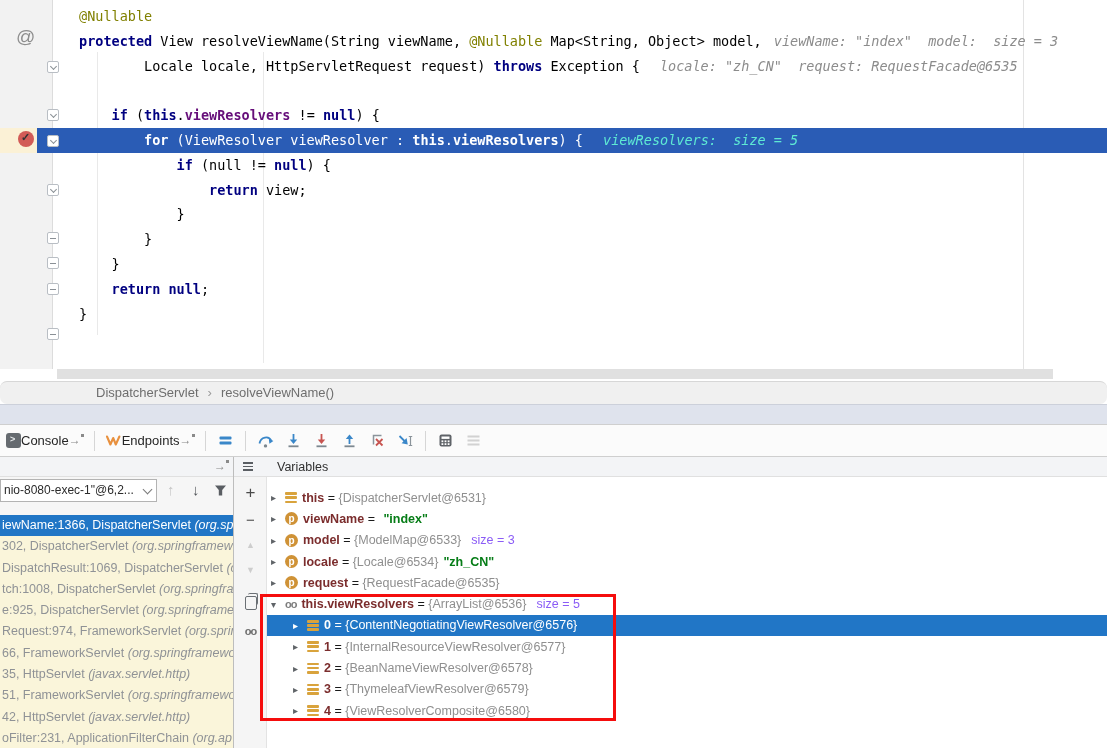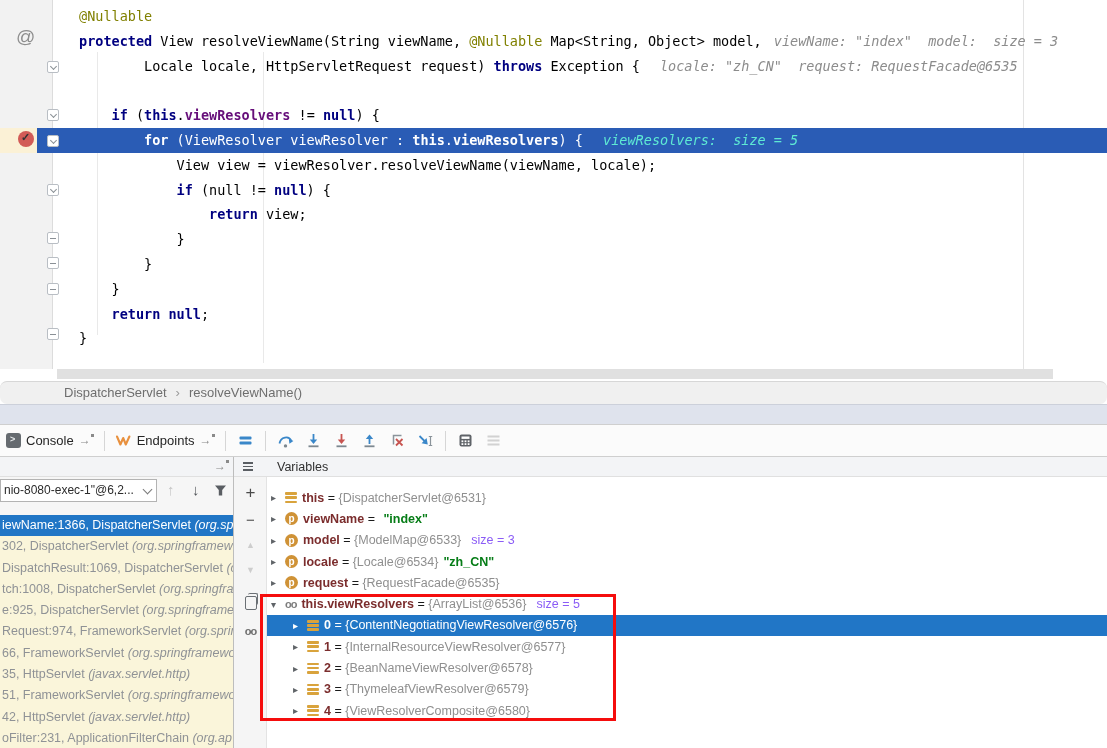--- a/index.html
+++ b/index.html
@@ -27,31 +27,31 @@
   .hl .seg-h{color:#5eead4;}
   .fold{position:absolute;left:47px;width:12px;height:12px;background:#fff;border:1px solid #b9bec4;border-radius:2px;box-sizing:border-box;}
   .fold.open::after{content:"";position:absolute;left:3px;top:1.5px;width:4px;height:4px;
         border-right:1.4px solid #8a9096;border-bottom:1.4px solid #8a9096;transform:rotate(45deg);}
   .fold.closed::after{content:"";position:absolute;left:2px;top:4.5px;width:6px;height:1.6px;background:#8a9096;}
 
   .hscroll{position:absolute;left:57px;top:369px;width:996px;height:10px;background:#e0e0e0;}
 
   
   .breadcrumb{position:absolute;left:0;top:381px;width:1107px;height:23px;background:#f0f0f0;
-        border-top:1px solid #d7d7d7;box-sizing:border-box;line-height:22px;padding-left:64px;
+        border-top:1px solid #d7d7d7;box-sizing:border-box;line-height:22px;padding-left:96px;
         font-size:13px;color:#6e6e6e;border-radius:7px;}
   .breadcrumb .sep{margin:0 9px;color:#9b9b9b;}
 
   .strip{position:absolute;left:0;top:404px;width:1107px;height:20px;background:#dfe3ed;border-top:1px solid #ccd0da;box-sizing:border-box;}
 
   
   .toolbar{position:absolute;left:0;top:424px;width:1107px;height:33px;background:#fbfbfb;
         border-top:1px solid #cfcfcf;border-bottom:1px solid #cfcfcf;box-sizing:border-box;
         display:flex;align-items:center;padding-left:6px;gap:9px;}
-  .tab{display:flex;align-items:flex-start;gap:5px;font-size:13px;color:#262626;}
+  .tab{display:flex;align-items:flex-start;font-size:13px;color:#262626;}
   .console-ico{width:15px;height:15px;background:#666b70;border-radius:3px;position:relative;display:inline-block;}
   .console-ico::after{content:">";position:absolute;left:4px;top:1px;color:#e9eced;font-size:9px;font-weight:bold;}
   .float-ic{position:relative;display:inline-block;width:15px;height:14px;color:#8a8a8a;font-size:12px;line-height:14px;}
   .float-ic::after{content:"";position:absolute;right:0;top:1px;width:3px;height:3px;background:#8a8a8a;}
   .tb-sep{width:1px;height:20px;background:#d6d6d6;margin:0 1px;}
   .tbtn{display:flex;align-items:center;justify-content:center;width:19px;height:22px;}
 
   
   .hdr{position:absolute;top:457px;height:20px;background:#f3f4f6;border-bottom:1px solid #e0e0e0;box-sizing:border-box;}
   .hdr-frames{left:0;width:233px;}
@@ -114,21 +114,20 @@
     <div class="guide" style="left:1023px;top:0;height:369px;background:#e3e3e3;"></div>
     <div class="at-icon">@</div>
     <div class="bp-icon"></div>
     <div class="code">
         <div class="cline"><span class="seg-a">@Nullable</span></div>
         <div class="cline"><span class="seg-k">protected</span><span class="seg-p"> View resolveViewName(String viewName, </span><span class="seg-a">@Nullable</span><span class="seg-p"> Map&lt;String, Object&gt; model,</span><span class="seg-h">viewName: "index"  model:  size = 3</span></div>
         <div class="cline"><span class="seg-p">        Locale locale, HttpServletRequest request) </span><span class="seg-k">throws</span><span class="seg-p"> Exception { </span><span class="seg-h">locale: "zh_CN"  request: RequestFacade@6535</span></div>
         <div class="cline"></div>
         <div class="cline"><span class="seg-p">    </span><span class="seg-k">if</span><span class="seg-p"> (</span><span class="seg-k">this</span><span class="seg-p">.</span><span class="seg-f">viewResolvers</span><span class="seg-p"> != </span><span class="seg-k">null</span><span class="seg-p">) {</span></div>
         <div class="cline hl"><span class="seg-p">        </span><span class="seg-k">for</span><span class="seg-p"> (ViewResolver viewResolver : </span><span class="seg-k">this</span><span class="seg-p">.</span><span class="seg-f">viewResolvers</span><span class="seg-p">) { </span><span class="seg-h">viewResolvers:  size = 5</span></div>
-        <div class="cline"><span class="seg-p">            View view = viewResolver.resolveViewName(viewName, locale);</span></div>
         <div class="cline"><span class="seg-p">            </span><span class="seg-k">if</span><span class="seg-p"> (null != </span><span class="seg-k">null</span><span class="seg-p">) {</span></div>
         <div class="cline"><span class="seg-p">                </span><span class="seg-k">return</span><span class="seg-p"> view;</span></div>
         <div class="cline"><span class="seg-p">            }</span></div>
         <div class="cline"><span class="seg-p">        }</span></div>
         <div class="cline"><span class="seg-p">    }</span></div>
         <div class="cline"><span class="seg-p">    </span><span class="seg-k">return</span><span class="seg-p"> </span><span class="seg-k">null</span><span class="seg-p">;</span></div>
         <div class="cline"><span class="seg-p">}</span></div>
       </div>
     <div class="fold open" style="top:61px;"></div>
     <div class="fold open" style="top:109px;"></div>

